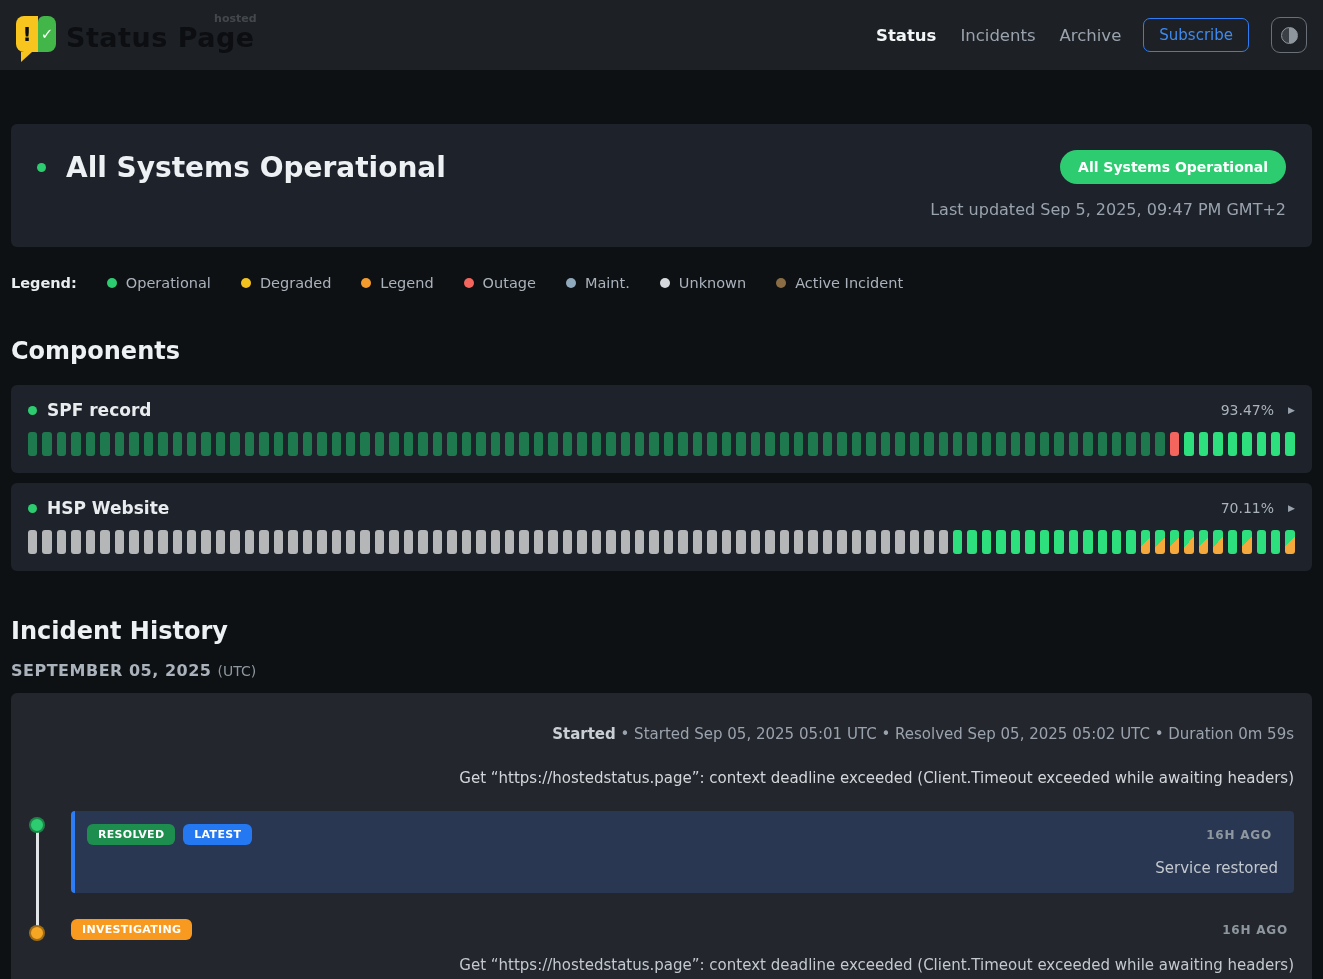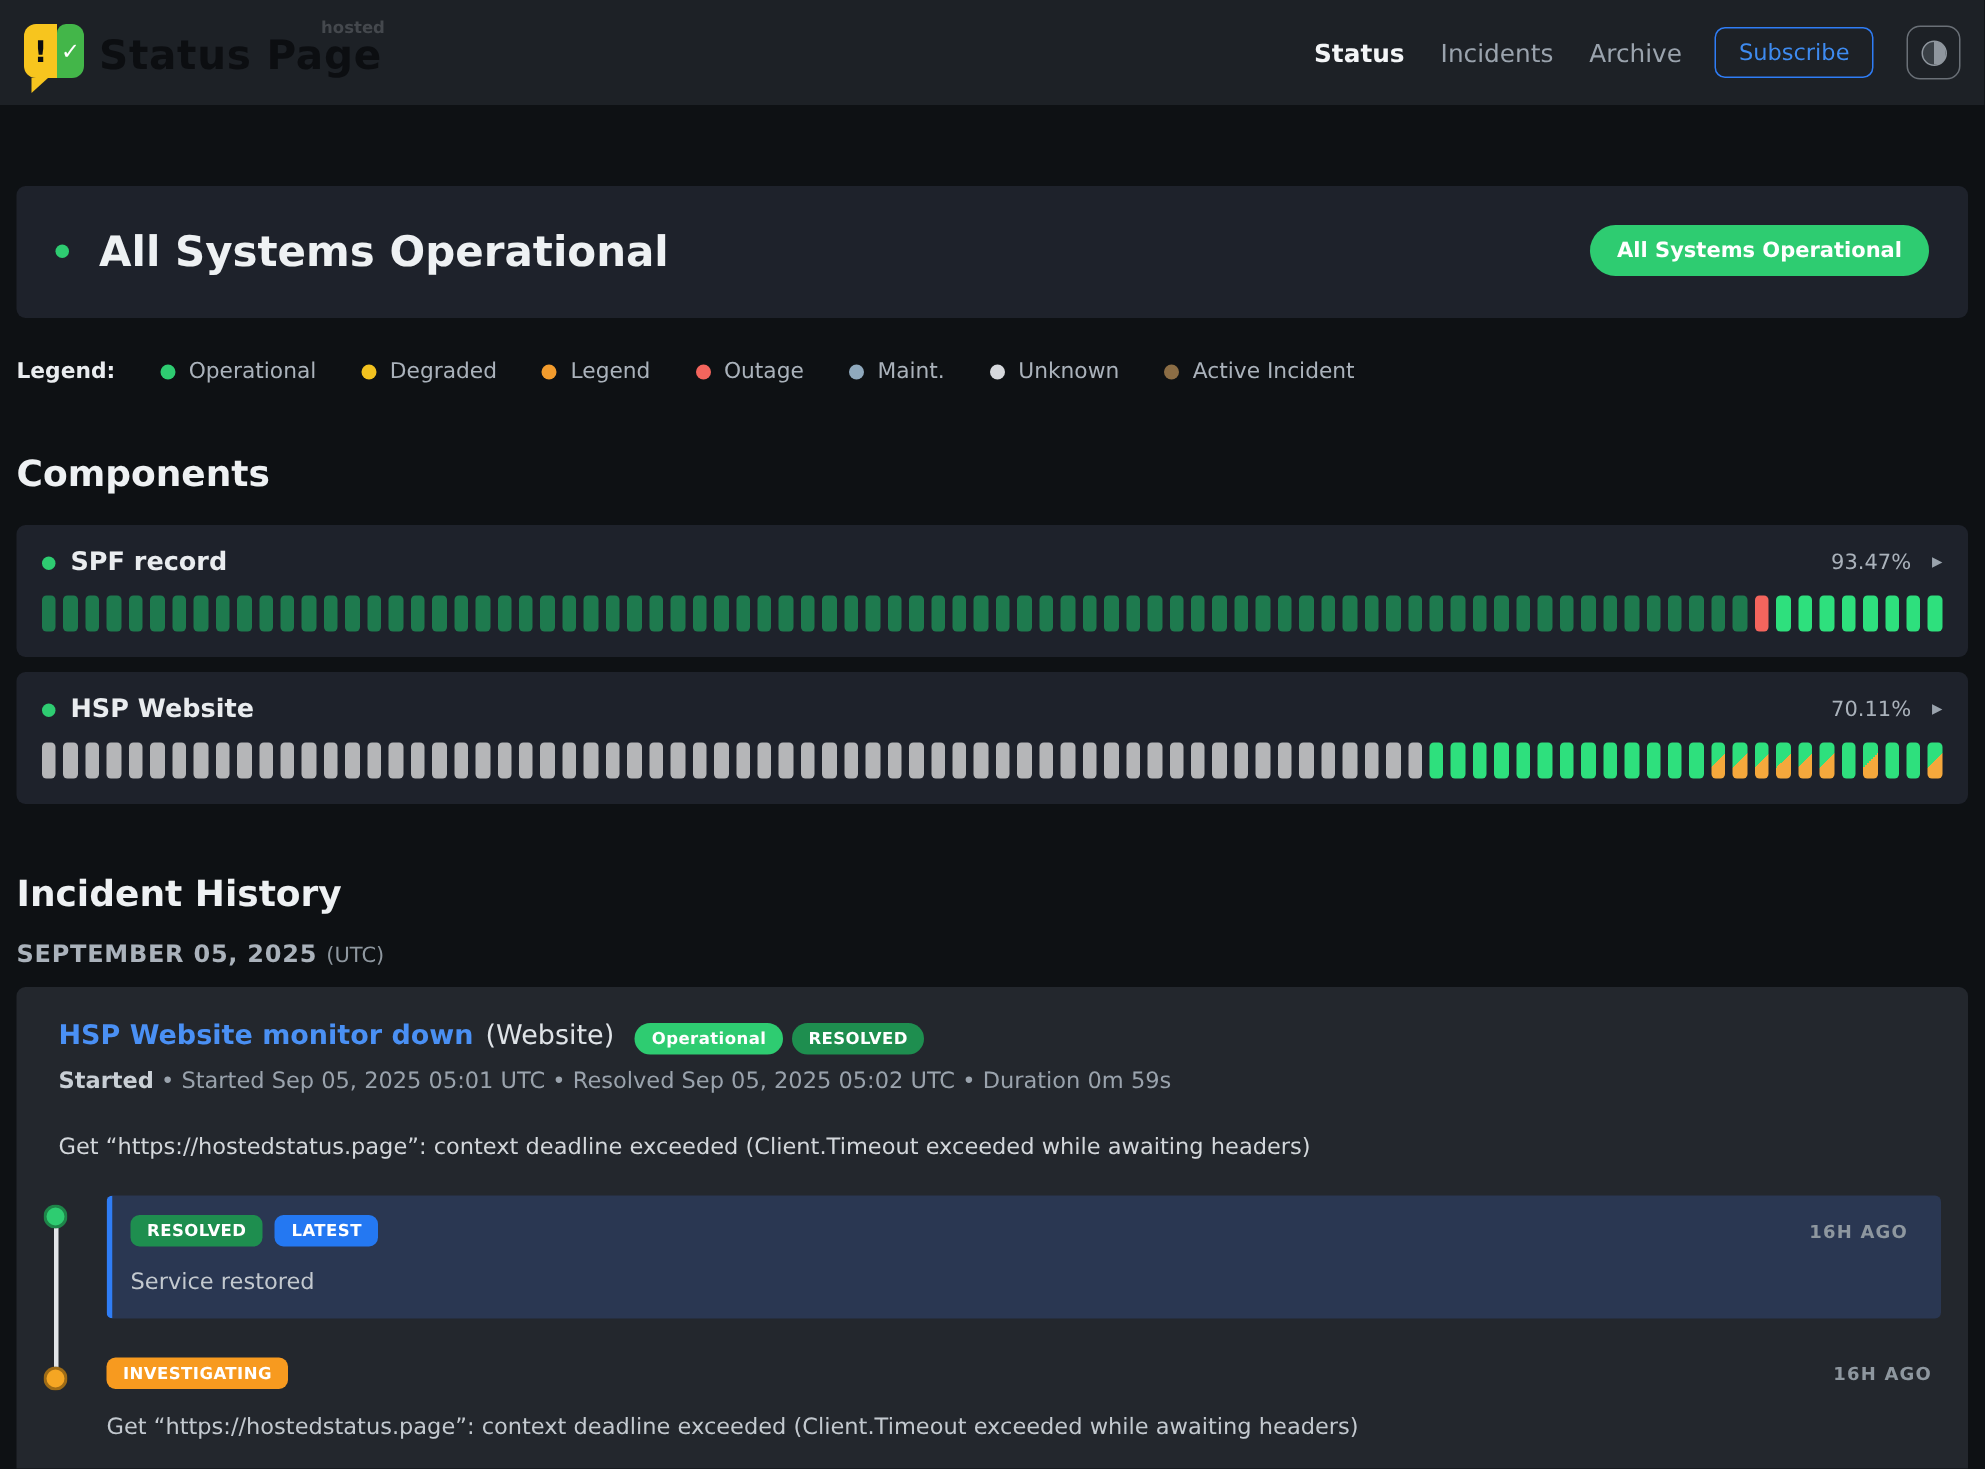--- a/index.html
+++ b/index.html
@@ -41,21 +41,21 @@
     width:36px; height:36px; border:1px solid #6a7077; border-radius:9px;
     background:transparent; display:flex; align-items:center; justify-content:center; cursor:pointer;
   }
   .half-circle {
     width:17px; height:17px; border-radius:50%;
     border:1.5px solid #8f969e;
     background:linear-gradient(90deg, #3a4046 50%, #8f969e 50%);
   }
   
   .card {
-    background:#1e222b; border-radius:6px; margin:4px 11px;
+    background:#1e222b; border-radius:6px; margin:4px 11px;text-align:right;
   }
   .overall-card { margin-top:54px; padding:26px 26px 28px 26px; }
   .overall-top { display:flex; align-items:center; justify-content:space-between; }
   .overall-left { display:flex; align-items:center; gap:20px; }
   .dot { border-radius:50%; display:inline-block; }
   .dot-8 { width:9px; height:9px; }
   .overall-title { font-size:28px; font-weight:600; color:#eef1f3; }
   .overall-sub { margin-top:16px; font-size:16px; color:#9aa3ad; }
   .pill-badge {
     color:#fff; font-size:14px; font-weight:700;
@@ -140,20 +140,21 @@
 </div>
 
 <div class="card overall-card">
   <div class="overall-top">
     <div class="overall-left">
       <span class="dot dot-8" style="background: rgb(46, 204, 113);"></span>
       <span class="overall-title">All Systems Operational</span>
     </div>
     <span class="pill-badge" style="background: rgb(46, 204, 113);">All Systems Operational</span>
   </div>
+  <div class="overall-sub">Last updated Sep 5, 2025, 09:47 PM GMT+2</div>
 </div>
 
 <div class="legend">
   <span class="legend-label">Legend:</span>
 <span class="legend-item">
       <span class="dot dot-10" style="background: rgb(46, 204, 113);"></span>
       <span class="txt">Operational</span>
     </span>
     <span class="legend-item">
       <span class="dot dot-10" style="background: rgb(242, 194, 31);"></span>
@@ -389,25 +390,20 @@
     </div>
   </div>
 
 <div class="section-title">Incident History</div>
 <div class="date-heading">
   <span>SEPTEMBER 05, 2025</span>
   <span class="date-suffix">(UTC)</span>
 </div>
 
 <div class="card incident-card">
-  <div class="incident-title-row">
-    <a class="incident-link">HSP Website monitor down</a>
-    <span class="incident-title-suffix">(Website)</span>
-    <span id="incident-badges"><span class="mini-badge" style="background: rgb(46, 204, 113);">Operational</span><span class="mini-badge" style="background: rgb(30, 142, 79);">RESOLVED</span></span>
-  </div>
   <div class="incident-meta">
     <b>Started</b><span> • Started Sep 05, 2025 05:01 UTC • Resolved Sep 05, 2025 05:02 UTC • Duration 0m 59s</span>
   </div>
   <div class="incident-desc">Get “https://hostedstatus.page”: context deadline exceeded (Client.Timeout exceeded while awaiting headers)</div>
 
   <div class="timeline">
     <div class="timeline-line" id="timeline-line" style="top: 14px; height: 108px;"></div>
     <div id="timeline-entries">
         <div class="t-entry">
           <div class="t-gutter">

